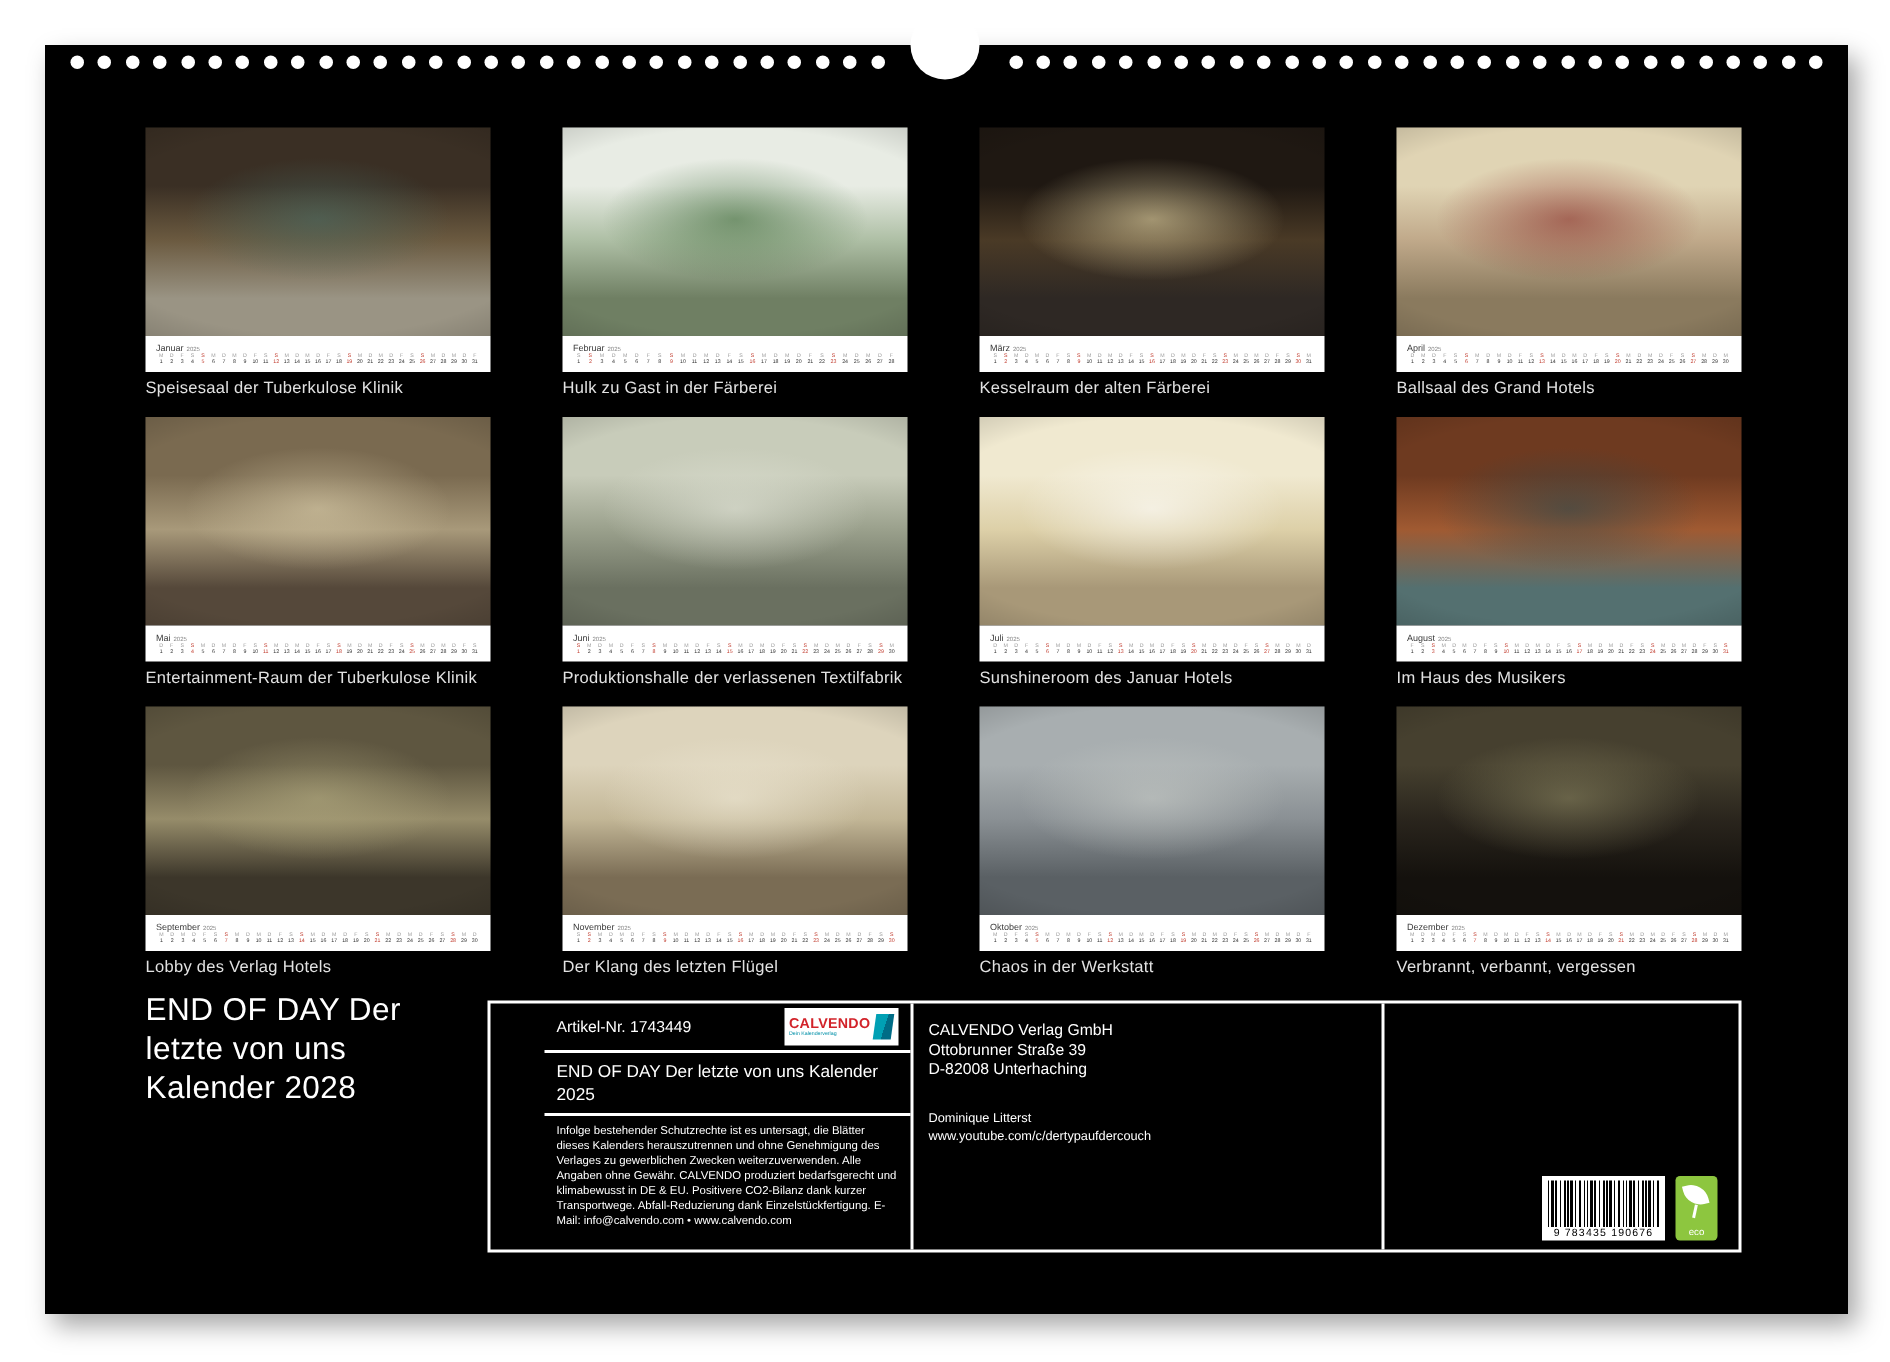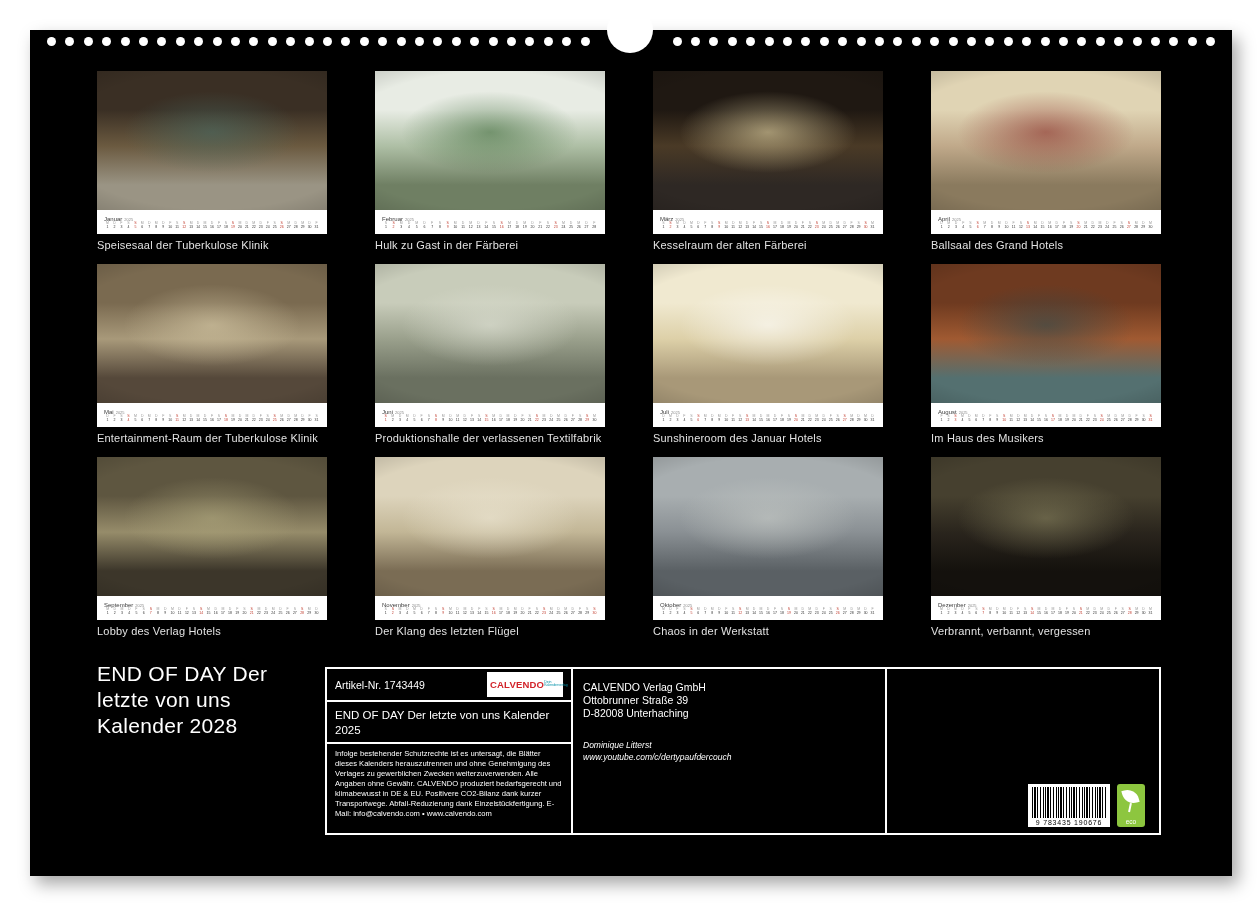--- a/index.html
+++ b/index.html
@@ -10,56 +10,56 @@
   .page {
     position:absolute; left:30px; top:30px; width:1202px; height:846px;
     background:#000; box-shadow:6px 8px 16px rgba(0,0,0,0.35);
   }
   .hanger { position:absolute; left:577px; top:-23px; width:46px; height:46px; background:#fff; border-radius:50%; }
   .dots { position:absolute; left:0; top:0; width:100%; height:20px; }
   .dot { position:absolute; top:7px; width:9px; height:9px; border-radius:50%; background:#fff; }
 
   
   .grid {
-    position:absolute; left:67px; top:41px; width:1064px;
+    position:absolute; left:67px; top:55px; width:1064px;
     display:grid; grid-template-columns:repeat(4,230px); justify-content:space-between; row-gap:13px;
   }
   .cell { width:230px; }
   .photo { width:230px; height:139px; background:#444; }
   .strip { background:#fff; height:24px; box-sizing:border-box; padding:2px 7px 1px; overflow:hidden; }
   .m-label { height:8px; line-height:8px; white-space:nowrap; }
   .m-name { font-size:6px; color:#3a3a3a; }
   .m-year { font-size:4px; color:#8a8a8a; margin-left:2px; }
   .days { display:flex; margin-top:1px; }
   .day { flex:1; text-align:center; line-height:1.15; }
   .dw { display:block; font-size:3.5px; color:#9a9a9a; }
   .dn { display:block; font-size:3.5px; color:#333; }
   .day.sun .dw, .day.sun .dn { color:#c0392b; }
   .caption { margin-top:5px; font-size:11px; color:#e2e2e2; letter-spacing:0.2px; }
 
   
   .title-block { position:absolute; left:67px; top:631px; color:#fff; font-size:21px; line-height:26px; letter-spacing:0.3px; }
   .infobox {
     position:absolute; left:295px; top:637px; width:836px; height:168px;
-    border:2px solid #fff; box-sizing:border-box; display:flex; color:#fff;
+    border:2px solid #fff; box-sizing:border-box; display:flex; color:#fff;padding-left:36px;
   }
   .ib-left { width:246px; min-width:246px; border-right:2px solid #fff; display:flex; flex-direction:column; box-sizing:border-box; }
   .ib-artikel { height:33px; border-bottom:2px solid #fff; display:flex; align-items:center; justify-content:space-between; padding:0 8px; font-size:10.5px; box-sizing:border-box; }
   .logo { background:#fff; width:76px; height:25px; display:flex; align-items:center; gap:3px; padding:2px 3px; box-sizing:border-box; }
-  .logo-txt { display:flex; flex-direction:row; line-height:1; }
+  .logo-txt { display:flex; flex-direction:column; line-height:1; }
   .logo-name { color:#d2232a; font-weight:bold; font-size:9.5px; letter-spacing:0.2px; }
   .logo-tagline { color:#0090a8; font-size:3.5px; margin-top:1px; }
   .logo-flag { width:12px; height:17px; background:linear-gradient(100deg,#00a0b4 55%,#006c86 55%); transform:skewX(-8deg); }
   .ib-title { height:42px; border-bottom:2px solid #fff; font-size:11.5px; line-height:1.3; padding:6px 8px; box-sizing:border-box; }
   .ib-legal { flex:1; font-size:7.6px; line-height:1.32; padding:5px 8px; box-sizing:border-box; }
   .ib-mid { width:314px; min-width:314px; border-right:2px solid #fff; box-sizing:border-box; padding:12px 10px; }
   .mid-top { display:flex; }
   .isbn { font-size:11px; width:143px; }
   .publisher { font-size:10.5px; line-height:1.25; }
-  .author-block { margin-top:20px; font-size:8.5px; line-height:1.35;font-style:italic; }
+  .author-block { margin-top:20px; font-size:8.5px; line-height:1.35; }
   .ib-right { flex:1; position:relative; }
   .codes { position:absolute; right:14px; bottom:6px; display:flex; align-items:flex-end; gap:7px; }
   .barcode { background:#fff; padding:3px 4px 1px; width:82px; box-sizing:border-box; }
   .bars { height:31px; background:repeating-linear-gradient(90deg,#000 0 1px,#fff 1px 2px,#000 2px 4px,#fff 4px 5px,#000 5px 6px,#fff 6px 8px,#000 8px 9px,#fff 9px 11px,#000 11px 12px,#fff 12px 13px); }
   .bdigits { font-size:7px; letter-spacing:0.8px; color:#000; text-align:center; white-space:nowrap; margin-top:1px; }
   .eco { width:28px; height:43px; background:#8dc63f; border-radius:3px; position:relative; }
   .leaf { position:absolute; left:6px; top:5px; width:15px; height:15px; background:#fff; border-radius:0 80% 0 80%; transform:rotate(-15deg); }
   .leaf-stem { position:absolute; left:12px; top:19px; width:1.5px; height:9px; background:#fff; transform:rotate(12deg); }
   .eco-label { position:absolute; bottom:2px; width:100%; text-align:center; font-size:6.5px; color:#fff; }
 </style>

